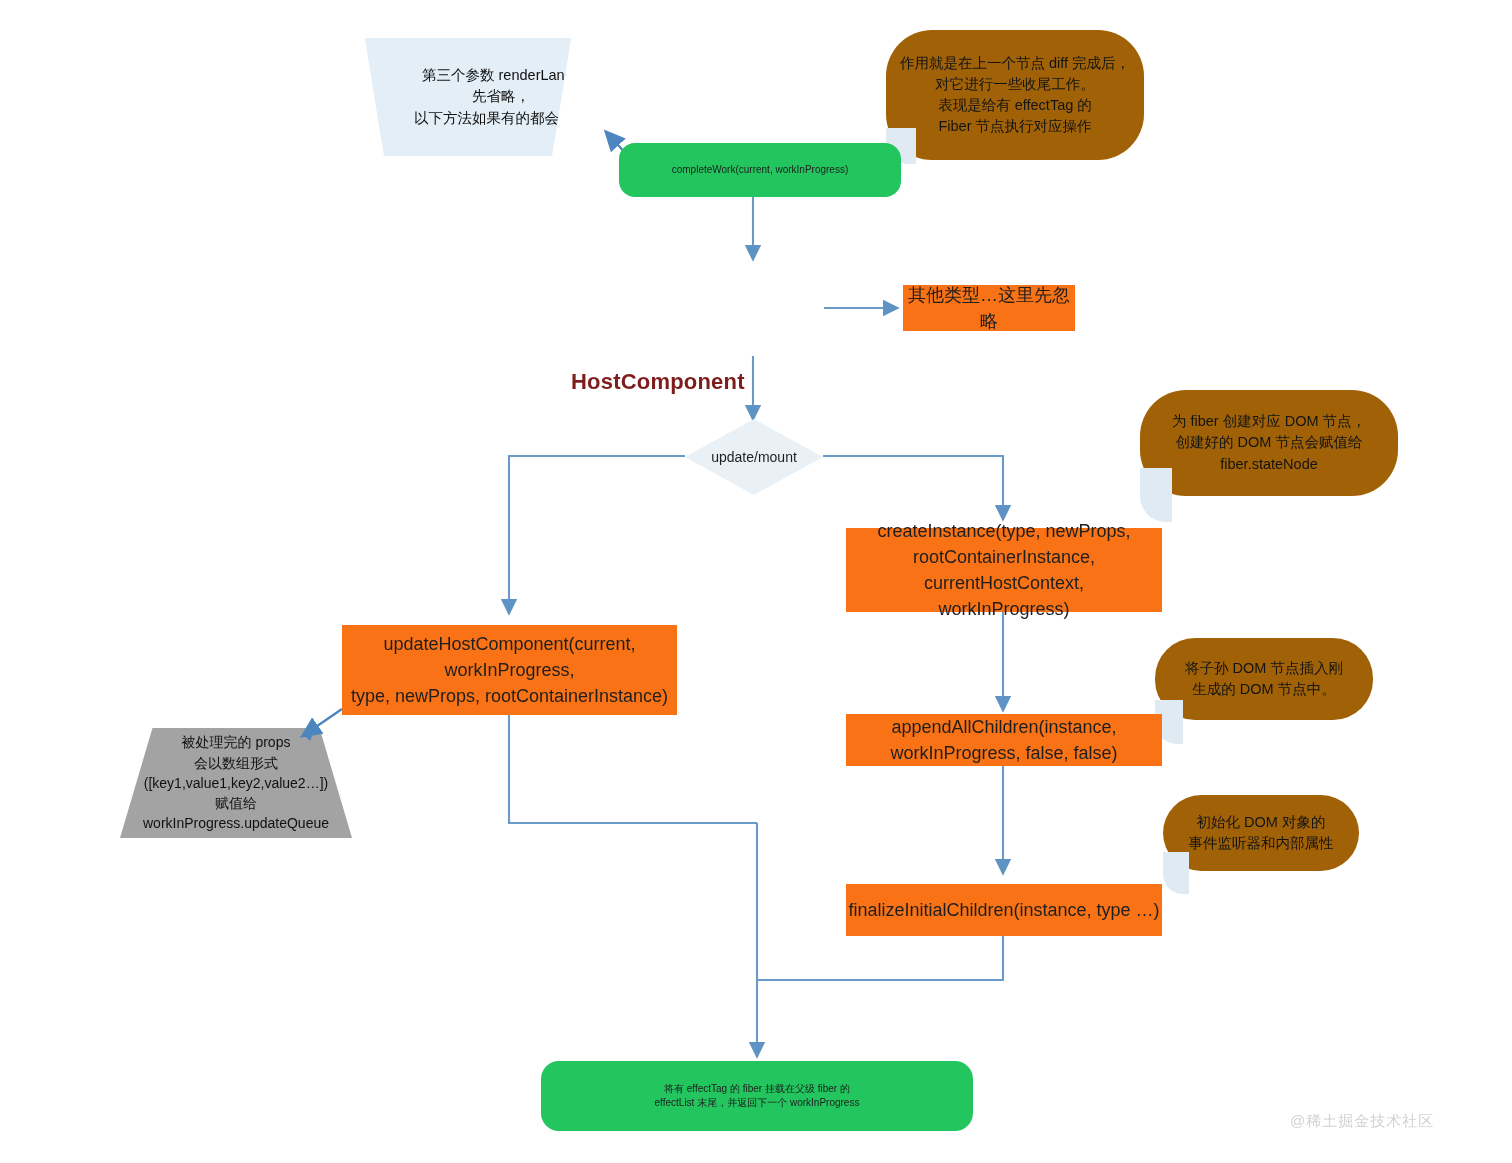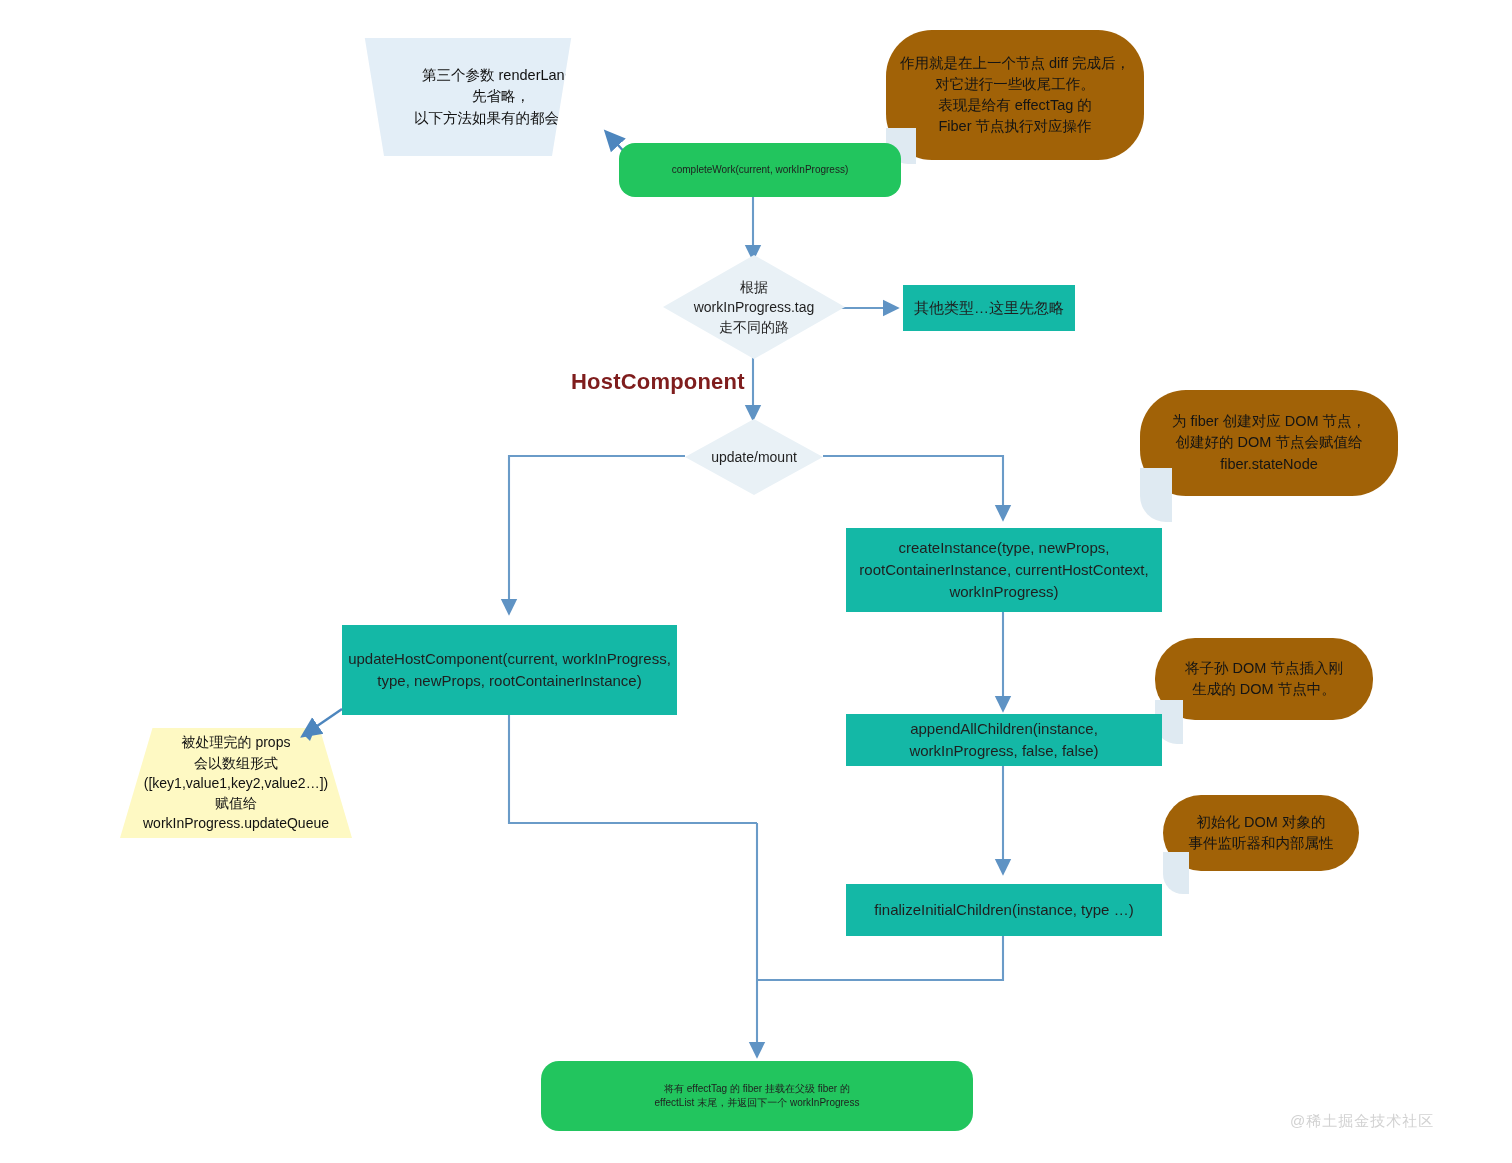--- a/index.html
+++ b/index.html
@@ -23,22 +23,22 @@
     align-items:center;
     justify-content:center;
     text-align:center;
     color:#1f1f1f;
     line-height:1.45;
     white-space:pre-line;
   }
 
   
   .box{
-    background:#14b8a6;
-    font-size:15px;
+    background:#f97316;
+    font-size:18px;
   }
   
   .round{
     background:#22c55e;
     border-radius:14px;
     font-size:10px;
   }
   
   .diamond{
     background:transparent;
@@ -54,21 +54,21 @@
 
   
   .trap-down{
     background:#e3eef7;
     clip-path:polygon(7% 0%,93% 0%,85% 100%,15% 100%);
     font-size:14.5px;
     color:#111;
   }
   
   .trap-up{
-    background:#fef9c3;
+    background:#a3a3a3;
     clip-path:polygon(14% 0%,86% 0%,100% 100%,0% 100%);
     font-size:14.5px;
     color:#111;
   }
 
   
   .bubble{
     background:#a16207;
     border-radius:46px;
     font-size:14.5px;
@@ -142,26 +142,20 @@
 对它进行一些收尾工作。
 表现是给有 effectTag 的
 Fiber 节点执行对应操作</span>
   </div>
   <div class="tail" style="left:886px;top:128px;width:30px;height:36px;border-radius:0 0 0 22px;"></div>
 
   <div class="node round" style="left:619px;top:143px;width:282px;height:54px;border-radius:16px;">
     <span>completeWork(current, workInProgress)</span>
   </div>
 
-  <div class="node diamond" style="left:663px;top:255px;width:182px;height:104px;">
-    <div class="dshape"></div>
-    <span class="dtext">根据
-workInProgress.tag
-走不同的路</span>
-  </div>
 
   <div class="node box" style="left:903px;top:285px;width:172px;height:46px;">
     <span>其他类型…这里先忽略</span>
   </div>
 
   <div class="hostlabel" style="left:571px;top:369px;">
     <span>HostComponent</span>
   </div>
 
   <div class="node diamond" style="left:685px;top:419px;width:138px;height:76px;">

